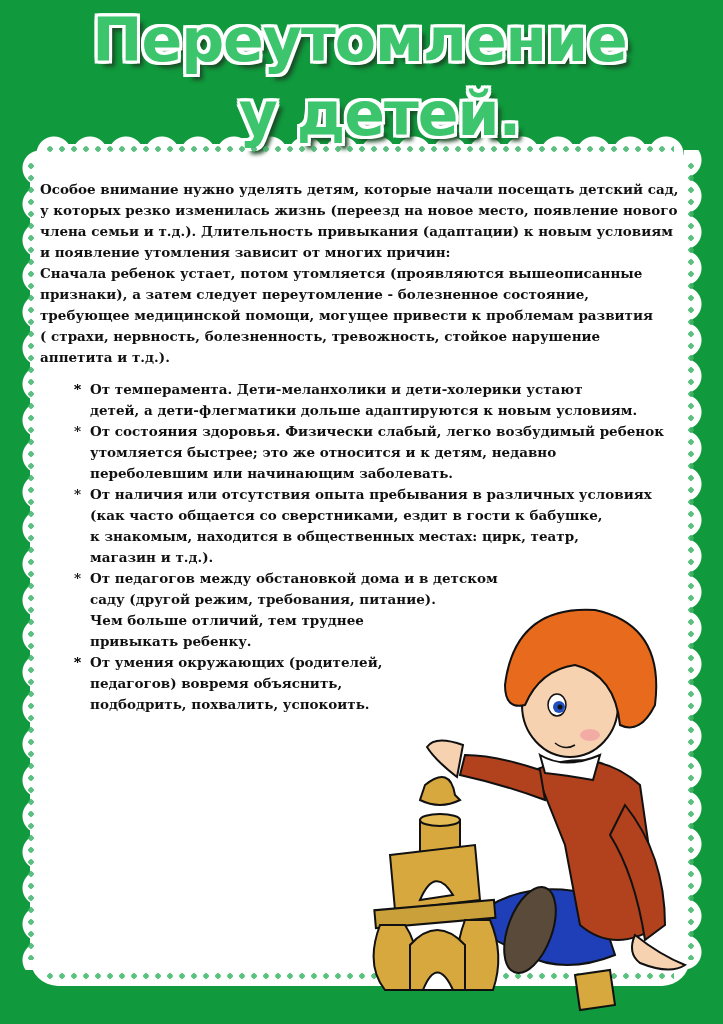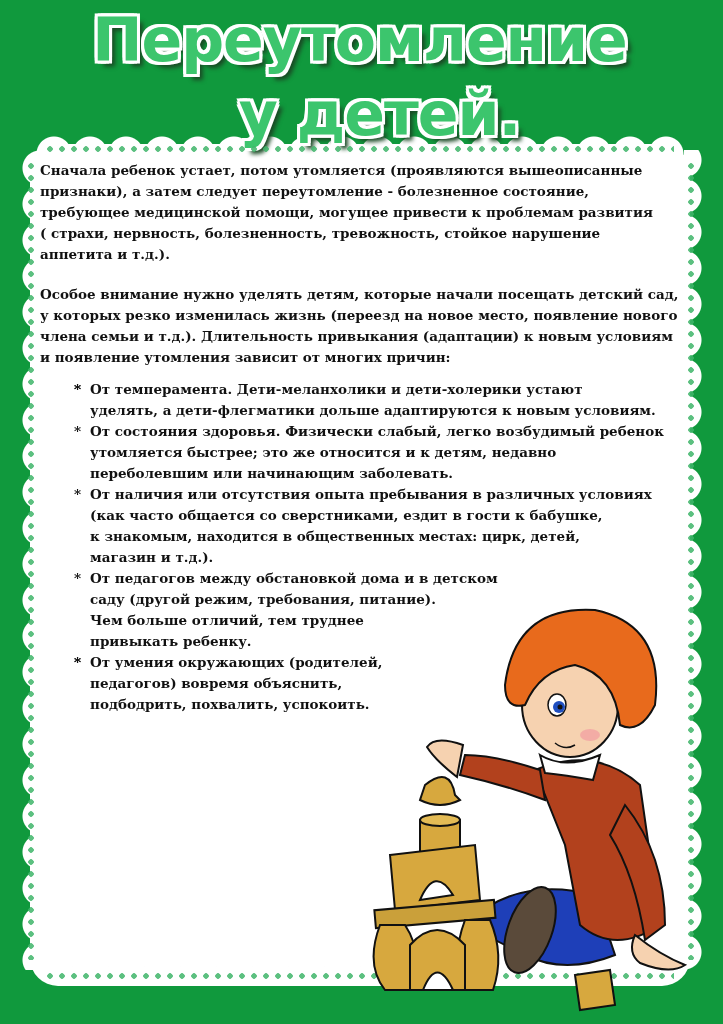--- a/index.html
+++ b/index.html
@@ -47,39 +47,39 @@
   <div class="scallop-top"></div>
   <div class="scallop-bottom"></div>
   <div class="scallop-left"></div>
   <div class="scallop-right"></div>
   <div class="dots-top"></div>
   <div class="dots-bottom"></div>
   <div class="dots-left"></div>
   <div class="dots-right"></div>
 
   <div class="content">
+    <p class="para para2">Особое внимание нужно уделять детям, которые начали посещать детский сад,
+ у которых резко изменилась жизнь (переезд на новое место, появление нового
+ члена семьи и т.д.). Длительность привыкания (адаптации) к новым условиям
+и появление утомления зависит от многих причин:</p>
     <p class="para para1">Сначала ребенок устает, потом утомляется (проявляются вышеописанные
  признаки), а затем следует переутомление - болезненное состояние,
  требующее медицинской помощи, могущее привести к проблемам развития
 ( страхи, нервность, болезненность, тревожность, стойкое нарушение
 аппетита и т.д.).</p>
-    <p class="para para2">Особое внимание нужно уделять детям, которые начали посещать детский сад,
- у которых резко изменилась жизнь (переезд на новое место, появление нового
- члена семьи и т.д.). Длительность привыкания (адаптации) к новым условиям
-и появление утомления зависит от многих причин:</p>
     <ul class="list">
       <li><span class="bullet">*</span></li>
       <li><span class="bullet">*</span><span>От темперамента. Дети-меланхолики и дети-холерики устают
-уделять, а дети-флегматики дольше адаптируются к новым условиям.</span></li>
+детей, а дети-флегматики дольше адаптируются к новым условиям.</span></li>
       <li><span class="bullet">*</span><span>От состояния здоровья. Физически слабый, легко возбудимый ребенок
 утомляется быстрее; это же относится и к детям, недавно
 переболевшим или начинающим заболевать.</span></li>
       <li><span class="bullet">*</span><span>От наличия или отсутствия опыта пребывания в различных условиях
 (как часто общается со сверстниками, ездит в гости к бабушке,
-к знакомым, находится в общественных местах: цирк, детей,
+к знакомым, находится в общественных местах: цирк, театр,
 магазин и т.д.).</span></li>
       <li><span class="bullet">*</span><span>От педагогов между обстановкой дома и в детском
 саду (другой режим, требования, питание).
 Чем больше отличий, тем труднее
 привыкать ребенку.</span></li>
       <li><span class="bullet">*</span></li>
       <li><span class="bullet">*</span><span>От умения окружающих (родителей,
 педагогов) вовремя объяснить,
 подбодрить, похвалить, успокоить.</span></li>
     </ul>

